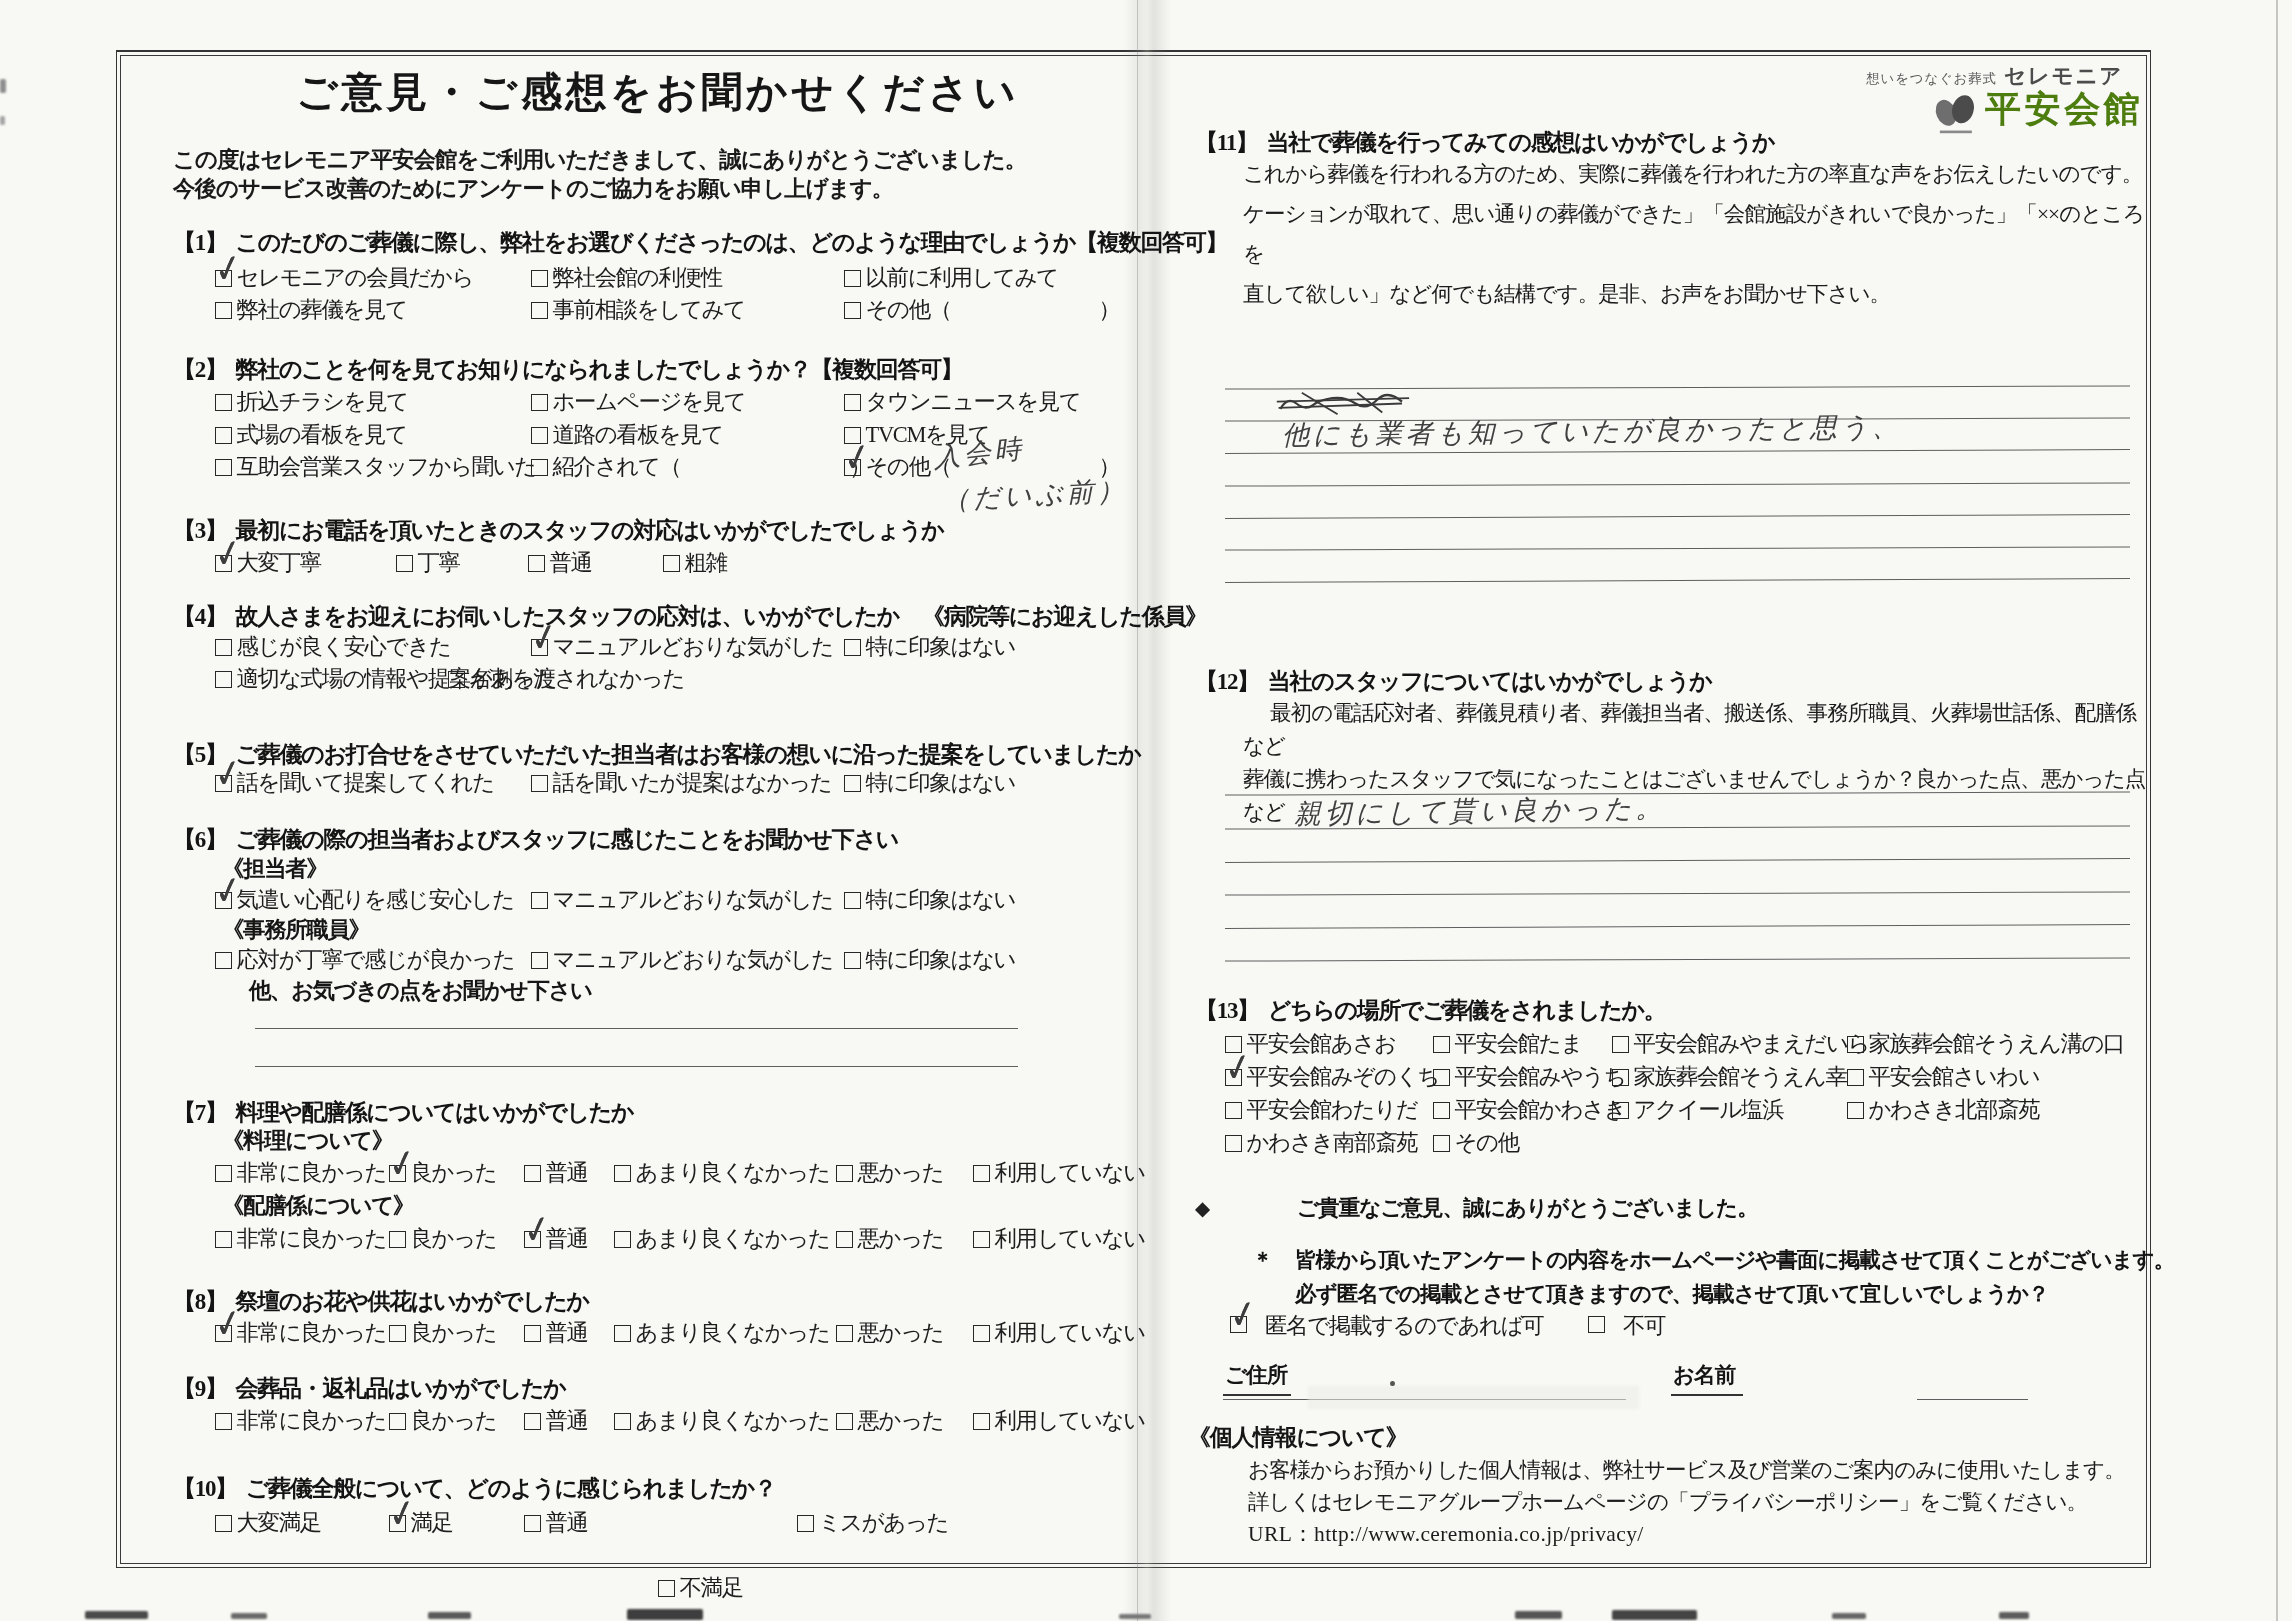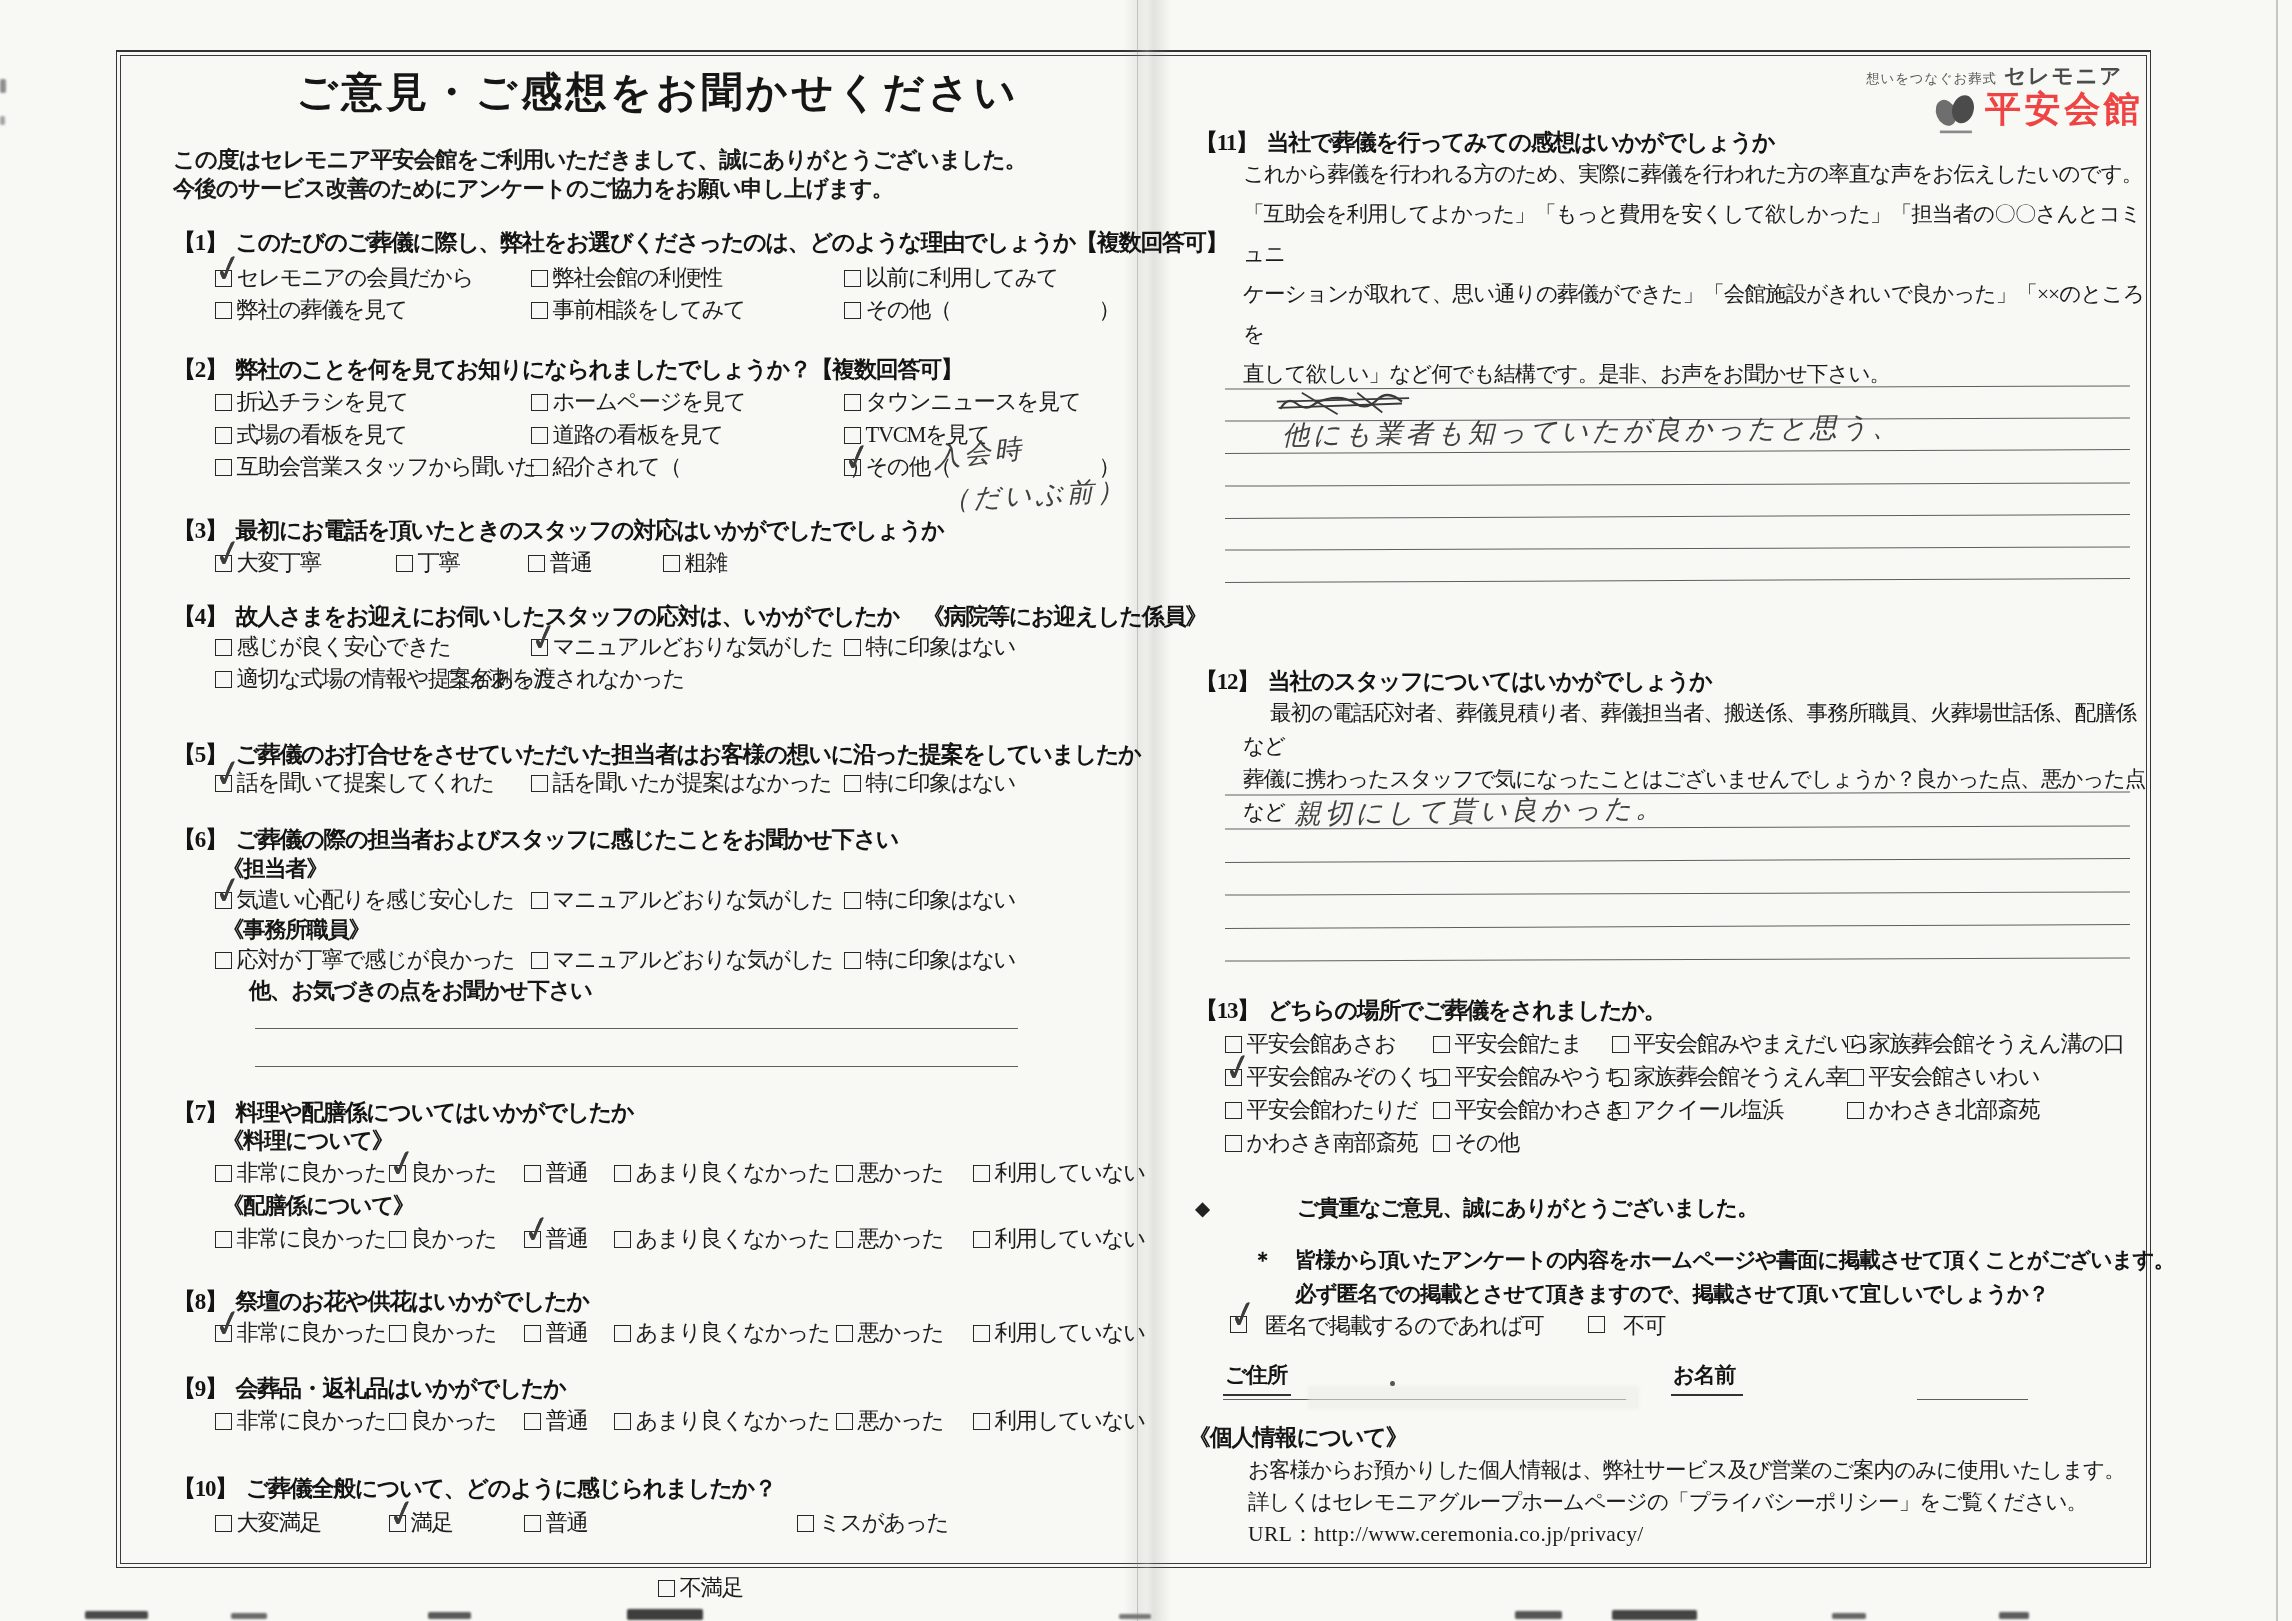--- a/index.html
+++ b/index.html
@@ -29,21 +29,21 @@
   .cb.checked::after{content:"✓";position:absolute;left:-4.5px;top:-21.5px;font:400 39px/1 "DejaVu Sans",sans-serif;color:#3d3d3d;transform:rotate(-8deg) scaleX(.82);text-shadow:0 0 0.4px #555;}
   .rule{position:absolute;height:0.9px;background:#5f5f5f;}
   .rule2{position:absolute;height:1.8px;background:#333;}
   .hand{position:absolute;font:italic 400 27px/1 "DejaVu Sans",sans-serif;color:#404040;letter-spacing:3.6px;white-space:nowrap;}
   .para{position:absolute;font:400 21.5px/40px "Liberation Serif",serif;letter-spacing:-0.9px;color:#1b1b1b;}
   .para.q12{line-height:33px;}
   .para div.ind{text-indent:27px;}
   .bold-note{font:700 21.5px/1 "Liberation Serif",serif;letter-spacing:-0.9px;color:#141414;}
   .logo-tagline{font:400 13.4px/1 "Liberation Sans",sans-serif;color:#5a5a5a;letter-spacing:0.9px;text-align:right;}
   .logo-tagline b{font-size:21.5px;letter-spacing:1.8px;color:#4c4c4c;margin-left:7.2px;}
-  .logo-name{font:700 36px/1 "Liberation Serif",serif;letter-spacing:3.6px;color:#ef4444;}
+  .logo-name{font:700 36px/1 "Liberation Serif",serif;letter-spacing:3.6px;color:#4d7c0f;}
   .mark{position:absolute;border-radius:1.8px;filter:blur(0.9px);}
   .edge-right{position:absolute;left:2276px;top:0;width:1.8px;height:1622px;background:#c6c6c3;}
   .smudge{position:absolute;background:rgba(235,235,230,.55);filter:blur(1.8px);}
   .dot{position:absolute;width:4.5px;height:5.4px;background:#555;border-radius:50%;filter:blur(0.4px);}
   svg{display:block;}
 </style>
 </head>
 <body>
 
 <div class="frame">
@@ -165,21 +165,20 @@
     <ellipse cx="17" cy="30" rx="11" ry="15" fill="#6e6e6e" transform="rotate(-22 17 30)"></ellipse>
     <ellipse cx="36" cy="26" rx="12" ry="16" fill="#4b4b4b" transform="rotate(16 36 26)"></ellipse>
     <rect x="10" y="50" width="36" height="3" fill="#8a8a8a"></rect>
   </svg>
 </div>
 <div class="a logo-name" style="left:1985px;top:91px">平安会館</div>
 
 <div class="a h" style="left:1195px;top:131px"><span class="no">【11】</span><span>当社で葬儀を行ってみての感想はいかがでしょうか</span></div>
 <div class="para" style="left:1243px;top:154px;width:913px">
   <div>これから葬儀を行われる方のため、実際に葬儀を行われた方の率直な声をお伝えしたいのです。</div>
-  <div>「互助会を利用してよかった」「もっと費用を安くして欲しかった」「担当者の〇〇さんとコミュニ</div>
   <div>ケーションが取れて、思い通りの葬儀ができた」「会館施設がきれいで良かった」「××のところを</div>
   <div>直して欲しい」など何でも結構です。是非、お声をお聞かせ下さい。</div>
 </div>
 <div>
   <div class="rule" style="left:1225px;top:387px;width:905px;transform:rotate(-0.2deg)"></div>
   <div class="rule" style="left:1225px;top:419px;width:905px;transform:rotate(-0.2deg)"></div>
   <div class="rule" style="left:1225px;top:451px;width:905px;transform:rotate(-0.25deg)"></div>
   <div class="rule" style="left:1225px;top:484px;width:905px;transform:rotate(-0.2deg)"></div>
   <div class="rule" style="left:1225px;top:516px;width:905px;transform:rotate(-0.25deg)"></div>
   <div class="rule" style="left:1225px;top:548px;width:905px;transform:rotate(-0.2deg)"></div>

